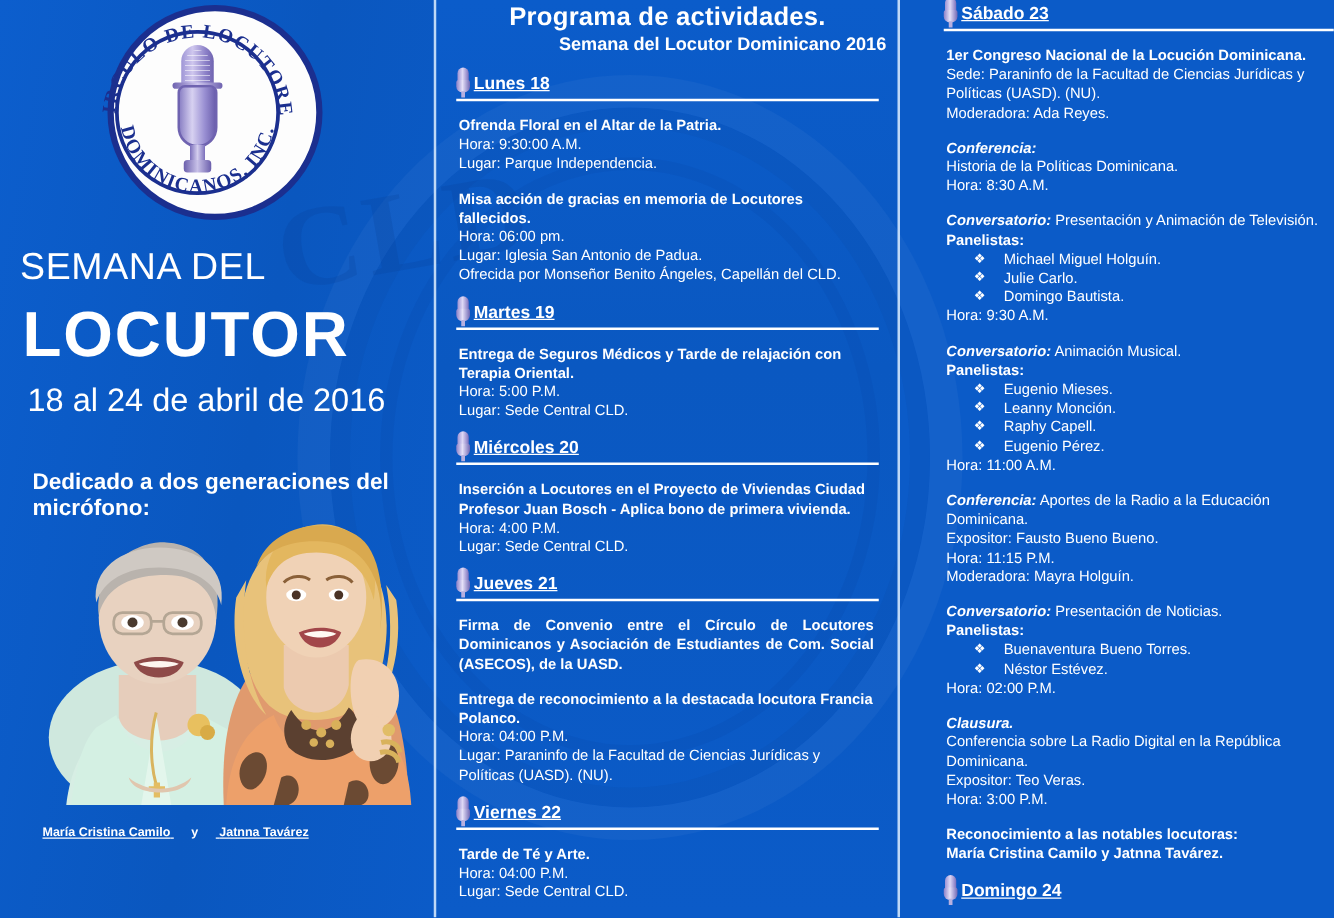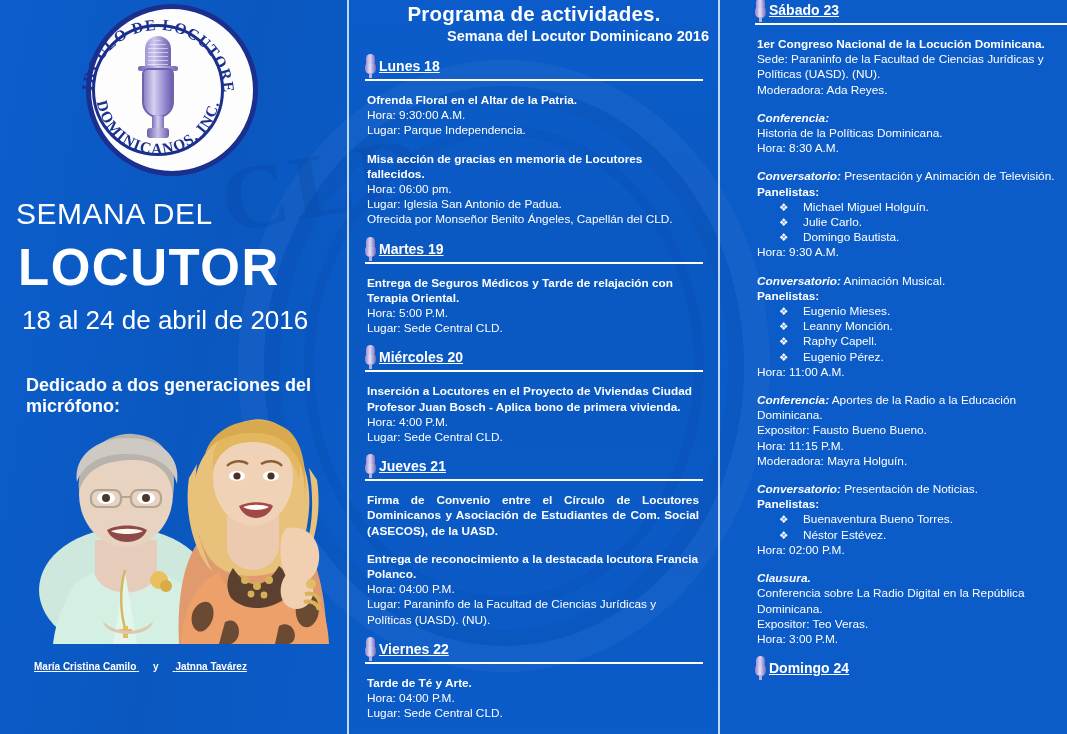--- a/index.html
+++ b/index.html
@@ -417,20 +417,24 @@
               <li><span class="bullet">❖</span><span>Néstor Estévez.</span></li>
             </ul>
             <div class="b-line">Hora: 02:00 P.M.</div>
           </div>
           <div class="block">
             <div><span class="b-em">Clausura.</span></div>
             <div class="b-line">Conferencia sobre La Radio Digital en la República Dominicana.</div>
             <div class="b-line">Expositor: Teo Veras.</div>
             <div class="b-line">Hora: 3:00 P.M.</div>
           </div>
+          <div class="block">
+            <div class="b-title">Reconocimiento a las notables locutoras:</div>
+            <div class="b-title">María Cristina Camilo y Jatnna Tavárez.</div>
+          </div>
           <div class="gap-md"></div>
         </div>
         <div class="day">
           <div class="day-head">
             <span class="day-mic">
               <span class="dm-head"></span>
               <span class="dm-body"></span>
               <span class="dm-stem"></span>
             </span>
             <span class="day-label">Domingo 24</span>

